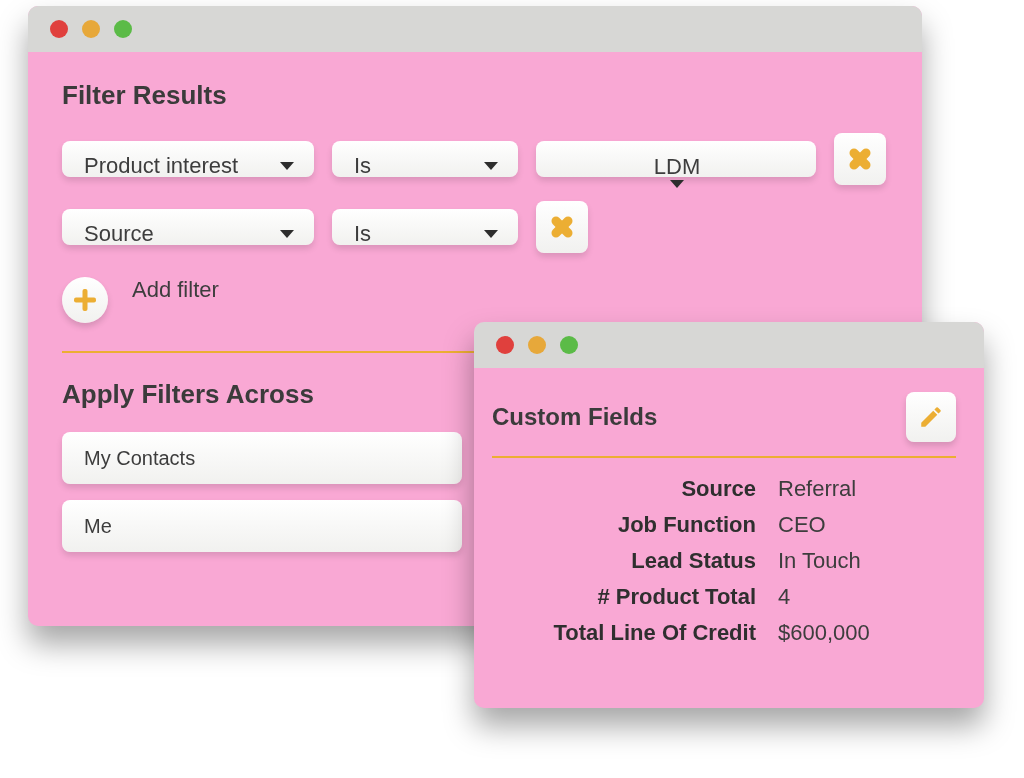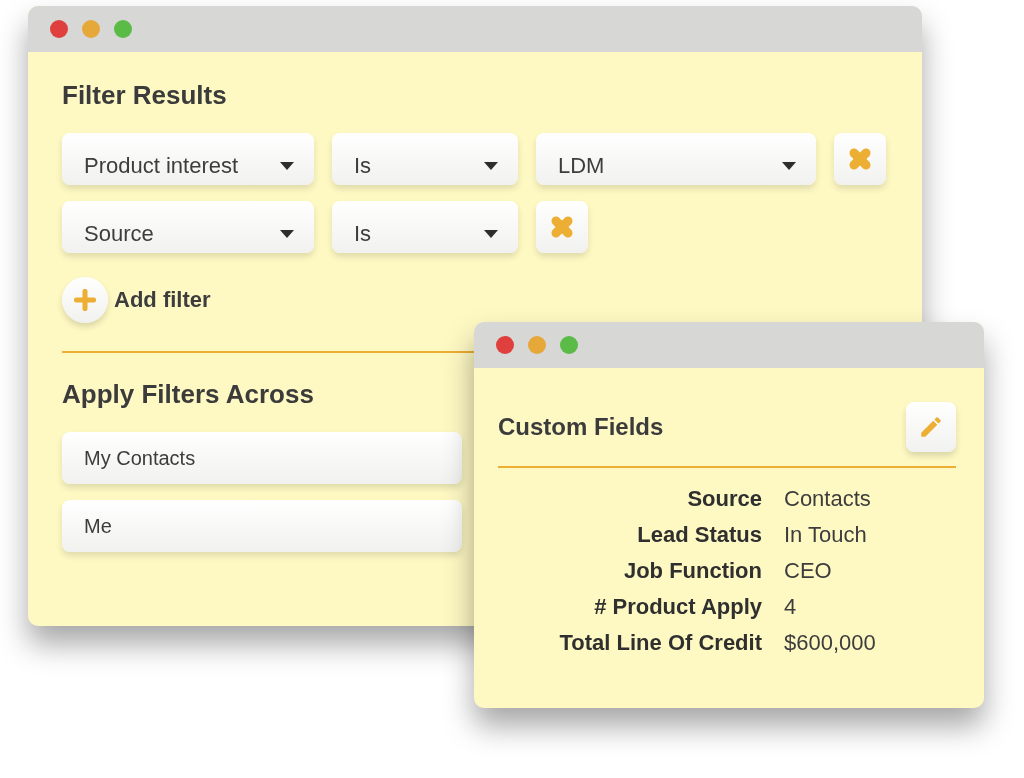--- a/index.html
+++ b/index.html
@@ -7,21 +7,21 @@
   body {
     font-family: -apple-system, "Helvetica Neue", Arial, sans-serif;
     background: transparent;
     position: relative;
     color: #3d3d3d;
   }
 
   
   .window {
     position: absolute;
-    background: #fef9c3;
+    background: #f9a8d4;
     border-radius: 10px;
     box-shadow: 0 18px 30px rgba(0,0,0,0.35);
     overflow: visible;
   }
   .titlebar {
     height: 46px;
     background: #d7d7d5;
     border-top-left-radius: 10px;
     border-top-right-radius: 10px;
     display: flex;
@@ -57,33 +57,33 @@
   .filter-row {
     display: flex;
     align-items: center;
     gap: 18px;
     margin-bottom: 16px;
   }
 
   .dd {
     background: linear-gradient(#ffffff, #f1f1ef);
     border-radius: 8px;
-    height: 52px;
+    height: 36px;
     display: flex;
     align-items: center;
     justify-content: space-between;
     padding: 13px 20px 0 22px;
     box-shadow: 0 4px 6px rgba(0,0,0,0.12);
     font-size: 22px;
     color: #3d3d3d;
     cursor: pointer;
   }
   .dd-field    { width: 252px; }
   .dd-operator { width: 186px; }
-  .dd-value    { width: 280px; }
+  .dd-value    { width: 280px; flex-direction: column; }
 
   .caret-down {
     width: 0; height: 0;
     border-left: 7px solid transparent;
     border-right: 7px solid transparent;
     border-top: 8px solid #2d2d2d;
   }
 
   .remove-btn {
     width: 52px; height: 52px;
@@ -103,26 +103,24 @@
     width: 26px; height: 9px;
     background: #ecae33;
     border-radius: 5px;
     transform-origin: center;
   }
   .x-icon::before { transform: translate(-50%,-50%) rotate(45deg); }
   .x-icon::after  { transform: translate(-50%,-50%) rotate(-45deg); }
 
   .add-filter {
     display: flex;
-    align-items: center;
-    gap: 6px;
+    gap: 24px;
     margin-top: 24px;
     margin-bottom: 28px;
     cursor: pointer;
-    font-weight: bold;
   }
   .add-circle {
     width: 46px; height: 46px;
     border-radius: 50%;
     background: linear-gradient(#ffffff, #f1f1ef);
     box-shadow: 0 4px 6px rgba(0,0,0,0.14);
     display: flex; align-items: center; justify-content: center;
     position: relative;
   }
   .plus-icon {
@@ -163,22 +161,21 @@
   }
 
   
   .win-custom {
     left: 474px;
     top: 322px;
     width: 510px;
     height: 386px;
   }
   .win-custom .content2 {
-    padding: 24px 28px 0 24px;
-    margin-top: 10px;
+    padding: 24px 28px 0 18px;
   }
   .custom-header {
     display: flex;
     align-items: center;
     justify-content: space-between;
     margin-bottom: 14px;
   }
   .custom-title {
     font-size: 24px;
     font-weight: 700;
@@ -297,32 +294,32 @@
         <svg class="pencil-svg" viewBox="0 0 24 24">
           <path fill="#ecae33" d="M3 17.25V21h3.75L17.81 9.94l-3.75-3.75L3 17.25zM20.71 7.04a1 1 0 0 0 0-1.41l-2.34-2.34a1 1 0 0 0-1.41 0l-1.83 1.83 3.75 3.75 1.83-1.83z"></path>
         </svg>
       </div>
     </div>
 
     <div class="custom-divider"></div>
 
     <div class="field-row">
       <div class="field-label">Source</div>
-      <div class="field-value">Contacts</div>
+      <div class="field-value">Referral</div>
+    </div>
+    <div class="field-row">
+      <div class="field-label">Job Function</div>
+      <div class="field-value">CEO</div>
     </div>
     <div class="field-row">
       <div class="field-label">Lead Status</div>
       <div class="field-value">In Touch</div>
     </div>
     <div class="field-row">
-      <div class="field-label">Job Function</div>
-      <div class="field-value">CEO</div>
-    </div>
-    <div class="field-row">
-      <div class="field-label"># Product Apply</div>
+      <div class="field-label"># Product Total</div>
       <div class="field-value">4</div>
     </div>
     <div class="field-row">
       <div class="field-label">Total Line Of Credit</div>
       <div class="field-value">$600,000</div>
     </div>
   </div>
 </div>
 
 </body></html>

